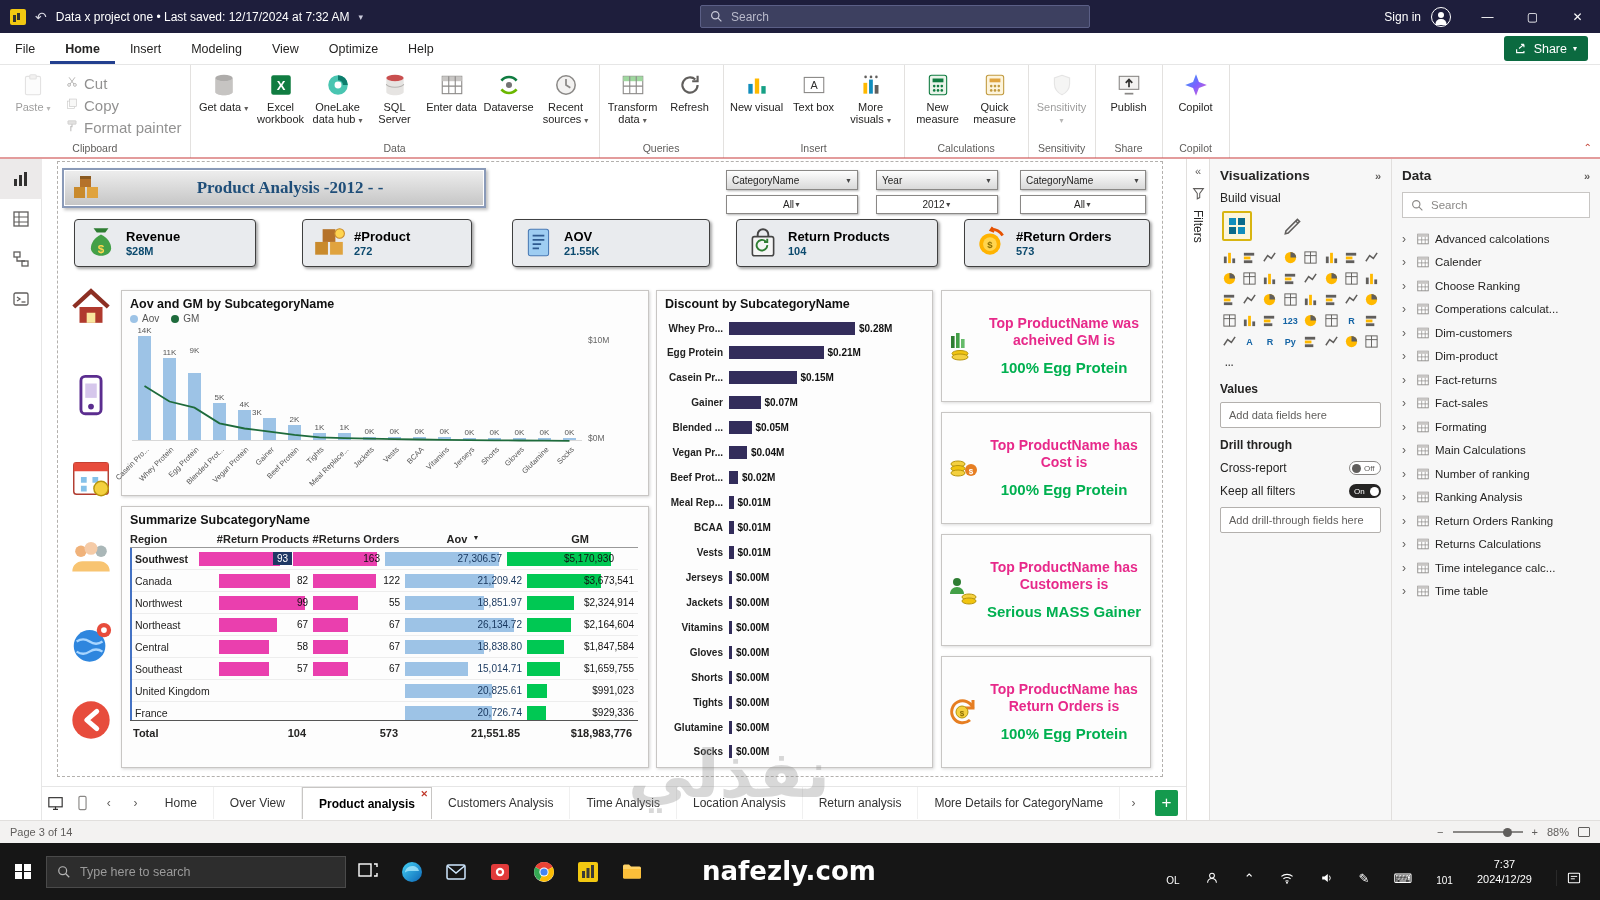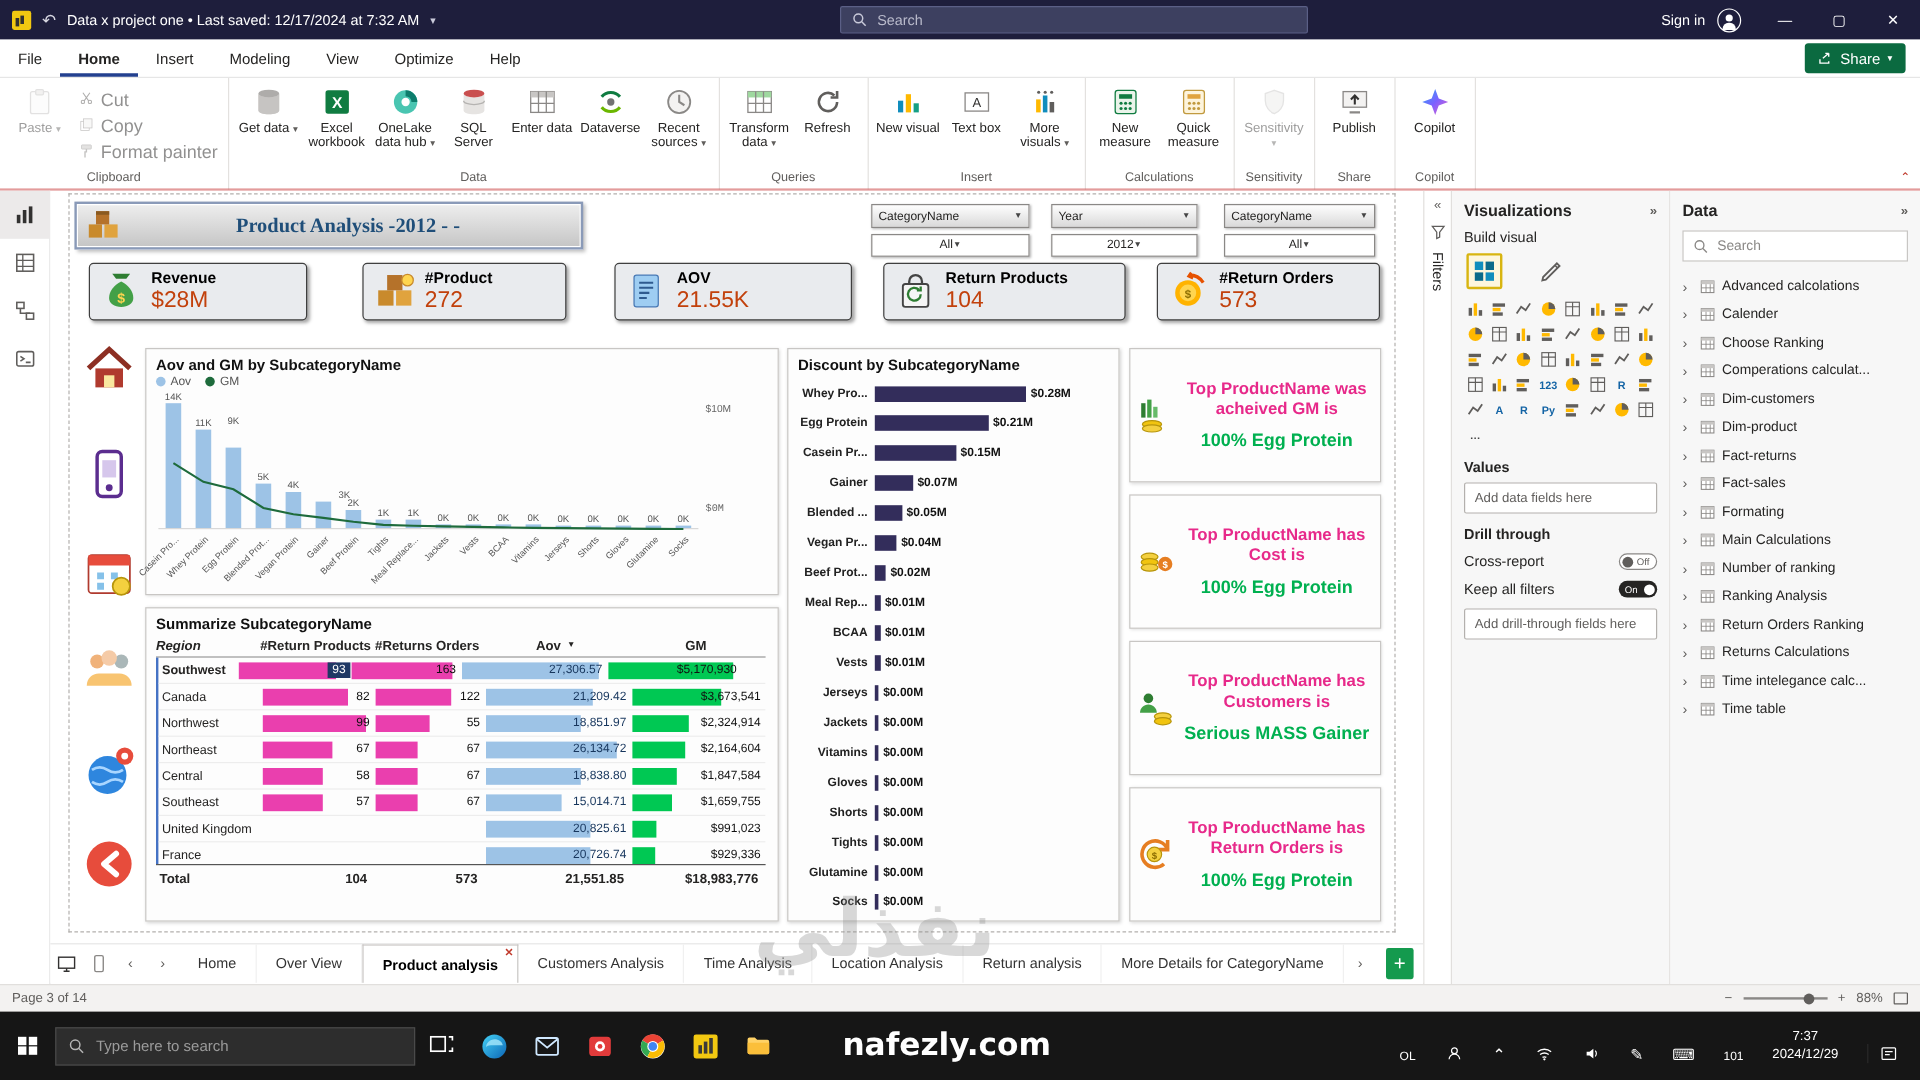--- a/index.html
+++ b/index.html
@@ -63,21 +63,21 @@
 .banner{position:absolute;left:4px;top:6px;width:424px;height:40px;background:linear-gradient(#eeeeee,#c5c5c5);border:2px solid #8a9ab8;box-shadow:inset 0 0 0 1px #fff,2px 2px 3px rgba(0,0,0,.25);display:flex;align-items:center;padding:0 6px}
 .banner-icon svg{width:32px;height:32px}
 .banner-title{flex:1;text-align:center;font-family:"Liberation Serif",serif;font-size:17px;font-weight:bold;color:#1F4E79}
 .slicer{position:absolute;top:8px;height:47px}
 .slicer-head{height:20px;background:linear-gradient(#fefefe,#d9d9d9);border:1px solid #8a8886;box-shadow:1px 1px 2px rgba(0,0,0,.3);display:flex;align-items:center;justify-content:space-between;padding:0 5px;font-size:10px;cursor:pointer}
 .slicer-val{margin-top:5px;height:19px;background:#fff;border:1px solid #8a8886;box-shadow:1px 1px 2px rgba(0,0,0,.3);display:flex;align-items:center;justify-content:center;padding:0 5px;font-size:10px;cursor:pointer}
 .dd-arrow{font-size:7px;color:#444}
 .kpi{position:absolute;top:57px;height:48px;background:#e9ebee;border:1px solid #3f3f3f;border-radius:4px;box-shadow:2px 2px 3px rgba(0,0,0,.35);display:flex;align-items:center;gap:8px;padding:0 9px;cursor:pointer}
 .kpi-icon svg{width:34px;height:34px}
 .kpi-label{font-size:13px;font-weight:bold;color:#000}
-.kpi-value{font-size:19px;font-weight:normal;color:#c2410c;margin-top:1px}
+.kpi-value{font-size:11px;font-weight:bold;color:#0c4a6e;margin-top:1px}
 .nav-img{position:absolute;left:10px;width:46px;height:46px;cursor:pointer}
 .nav-img svg{width:100%;height:100%}
 .card{position:absolute;background:#fdfdfd;border:1px solid #c8c6c4;box-shadow:1px 1px 3px rgba(0,0,0,.18)}
 .card-title{font-size:12.5px;font-weight:bold;color:#111}
 #combo-card{left:63px;top:128px;width:528px;height:206px;padding:6px 8px}
 .legend{display:flex;gap:12px;align-items:center;font-size:10px;color:#555;margin-top:2px}
 .dot{width:8px;height:8px;border-radius:50%;display:inline-block;margin-right:4px;vertical-align:-1px}
 #combo-plot{position:absolute;left:10px;top:46px;width:450px;height:104px;border-bottom:1px solid #d8d8d8}
 .cbar{position:absolute;bottom:0;width:13px;background:#9DC3E6}
 .cval{position:absolute;font-size:8px;color:#555;transform:translateX(-50%);white-space:nowrap}
@@ -703,21 +703,21 @@
             <div class="cbar" style="left: 56px; height: 66.8571px;"></div>
             <div class="cval" style="left: 62.5px; top: 9px;">9K</div>
             <div class="ccat" style="right: 387.5px; top: 108px;">Egg Protein</div>
             <div class="cbar" style="left: 81px; height: 37.1429px;"></div>
             <div class="cval" style="left: 87.5px; top: 55.8571px;">5K</div>
             <div class="ccat" style="right: 362.5px; top: 108px;">Blended Prot...</div>
             <div class="cbar" style="left: 106px; height: 29.7143px;"></div>
             <div class="cval" style="left: 112.5px; top: 63.2857px;">4K</div>
             <div class="ccat" style="right: 337.5px; top: 108px;">Vegan Protein</div>
             <div class="cbar" style="left: 131px; height: 22.2857px;"></div>
-            <div class="cval" style="left: 155px; top: 70.7143px;">3K</div>
+            <div class="cval" style="left: 125px; top: 70.7143px;">3K</div>
             <div class="ccat" style="right: 312.5px; top: 108px;">Gainer</div>
             <div class="cbar" style="left: 156px; height: 14.8571px;"></div>
             <div class="cval" style="left: 162.5px; top: 78.1429px;">2K</div>
             <div class="ccat" style="right: 287.5px; top: 108px;">Beef Protein</div>
             <div class="cbar" style="left: 181px; height: 7.42857px;"></div>
             <div class="cval" style="left: 187.5px; top: 85.5714px;">1K</div>
             <div class="ccat" style="right: 262.5px; top: 108px;">Tights</div>
             <div class="cbar" style="left: 206px; height: 7.42857px;"></div>
             <div class="cval" style="left: 212.5px; top: 85.5714px;">1K</div>
             <div class="ccat" style="right: 237.5px; top: 108px;">Meal Replace...</div>
@@ -749,29 +749,29 @@
             <div class="cval" style="left: 437.5px; top: 91px;">0K</div>
             <div class="ccat" style="right: 12.5px; top: 108px;">Socks</div>
             <div>
               <svg width="450" height="104" style="position:absolute;left:0;top:0;overflow:visible">
                 <polyline points="12.5,48.9 37.5,64.5 62.5,70.7 87.5,86.3 112.5,91.5 137.5,94.6 162.5,97.8 187.5,100.4 212.5,101.1 237.5,101.7 262.5,102.1 287.5,102.5 312.5,102.9 337.5,103.1 362.5,103.3 387.5,103.5 412.5,103.7 437.5,103.8" fill="none" stroke="#1E6B3C" stroke-width="1.8"></polyline>
               </svg>
             </div>
           </div>
         <div id="combo-extra">
             <div class="y2tick" style="position: absolute; left: 466px; top: 44px;">$10M</div>
-            <div class="y2tick" style="position: absolute; left: 466px; top: 128px; font-family: Liberation Mono, monospace;">$0M</div>
+            <div class="y2tick" style="position: absolute; left: 466px; top: 142px;">$0M</div>
           </div>
       </div>
 
       <div class="card" id="table-card">
         <div class="card-title">Summarize SubcategoryName</div>
         <div id="tbl">
             <div class="thead">
-              <div class="th" style="width: 86px; text-align: left; font-style: italic;">Region</div>
+              <div class="th" style="width: 86px; text-align: left;">Region</div>
               <div class="th" style="width: 94px;">#Return Products</div>
               <div class="th" style="width: 92px;">#Returns Orders</div>
               <div class="th" style="width: 122px;">Aov <span class="sortarrow">▼</span></div>
               <div class="th" style="width: 112px;">GM</div>
             </div>
             <div class="rows-clip">
               <div class="trow">
                 <div class="td-region" style="width: 66px; font-weight: bold;">Southwest</div>
                 <div class="cellbar" style="width: 94px;">
                   <div class="fill" style="width: 80.7879px; background: rgb(234, 63, 174);"></div>

